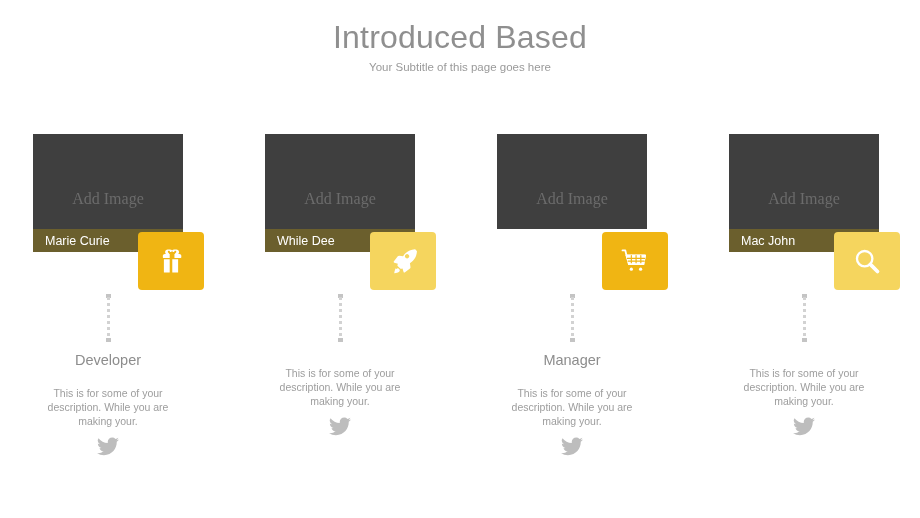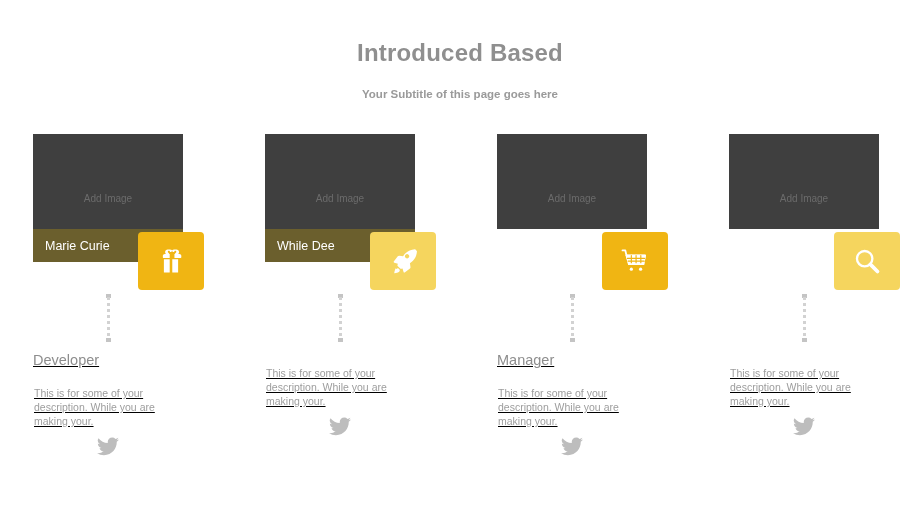--- a/index.html
+++ b/index.html
@@ -17,30 +17,30 @@
 
   
   .header {
     position: absolute;
     top: 20px;
     left: 0;
     width: 920px;
     text-align: center;
   }
   .page-title {
-    font-size: 24px;
-    font-weight: 700;
+    font-size: 32px;
+    font-weight: 400;
     color: #8f8f8f;
     line-height: 34px;
     letter-spacing: 0.2px;
-    margin: 16px;
+    margin: 0;
   }
   .page-subtitle {
     font-size: 11.5px;
-    font-weight: 700;
+    font-weight: 400;
     color: #9a9a9a;
     line-height: 16px;
     margin: 5px 0 0 0;
   }
 
   
   .cards {
     position: absolute;
     top: 134px;
     left: 0;
@@ -63,32 +63,33 @@
     top: 0;
     left: 0;
     width: 150px;
     height: 95px;
     background: #3f3f3f;
     display: flex;
     align-items: center;
     justify-content: center;
   }
   .photo-label {
-    font-size: 10px;
+    font-size: 16px;
     color: #6b6b6b;
     line-height: 16px;
     padding-top: 34px;
+    font-family: Liberation Serif, serif;
   }
 
   .name-bar {
     position: absolute;
     top: 95px;
     left: 0;
     width: 150px;
-    height: 33px;
+    height: 23px;
     background: #6b5f2d;
     display: flex;
     align-items: center;
   }
   .name-text {
     font-size: 12.5px;
     color: #ffffff;
     line-height: 16px;
     padding-left: 12px;
     white-space: nowrap;
@@ -135,22 +136,21 @@
   }
   .connector .cap-top { top: 0; }
   .connector .cap-bottom { bottom: 0; }
 
   
   .info {
     position: absolute;
     top: 216px;
     left: 0;
     width: 150px;
-    text-align: left;
-    text-decoration: underline;
+    text-align: center;
   }
   .role {
     font-size: 14.5px;
     font-weight: 400;
     color: #8d8d8d;
     line-height: 20px;
     margin: 0;
     white-space: nowrap;
   }
   .desc {
@@ -275,20 +275,23 @@
           </svg>
         </span>
       </div>
     </div>
   </div>
 
   <div class="card card-4">
     <div class="photo-block">
       <span class="photo-label">Add Image</span>
     </div>
+    <div class="name-bar">
+      <span class="name-text">Mac John</span>
+    </div>
     <div class="badge" style="background:#f5d55e;">
       <span>
         <svg width="28" height="28" viewBox="0 0 24 24" fill="none" stroke="#ffffff" stroke-width="2" stroke-linecap="round">
           <circle cx="10" cy="10" r="6.6"></circle>
           <path d="M14.9 14.9L21 21" stroke-width="3.2"></path>
         </svg>
       </span>
     </div>
     <div class="connector">
       <span class="cap cap-top"></span>

